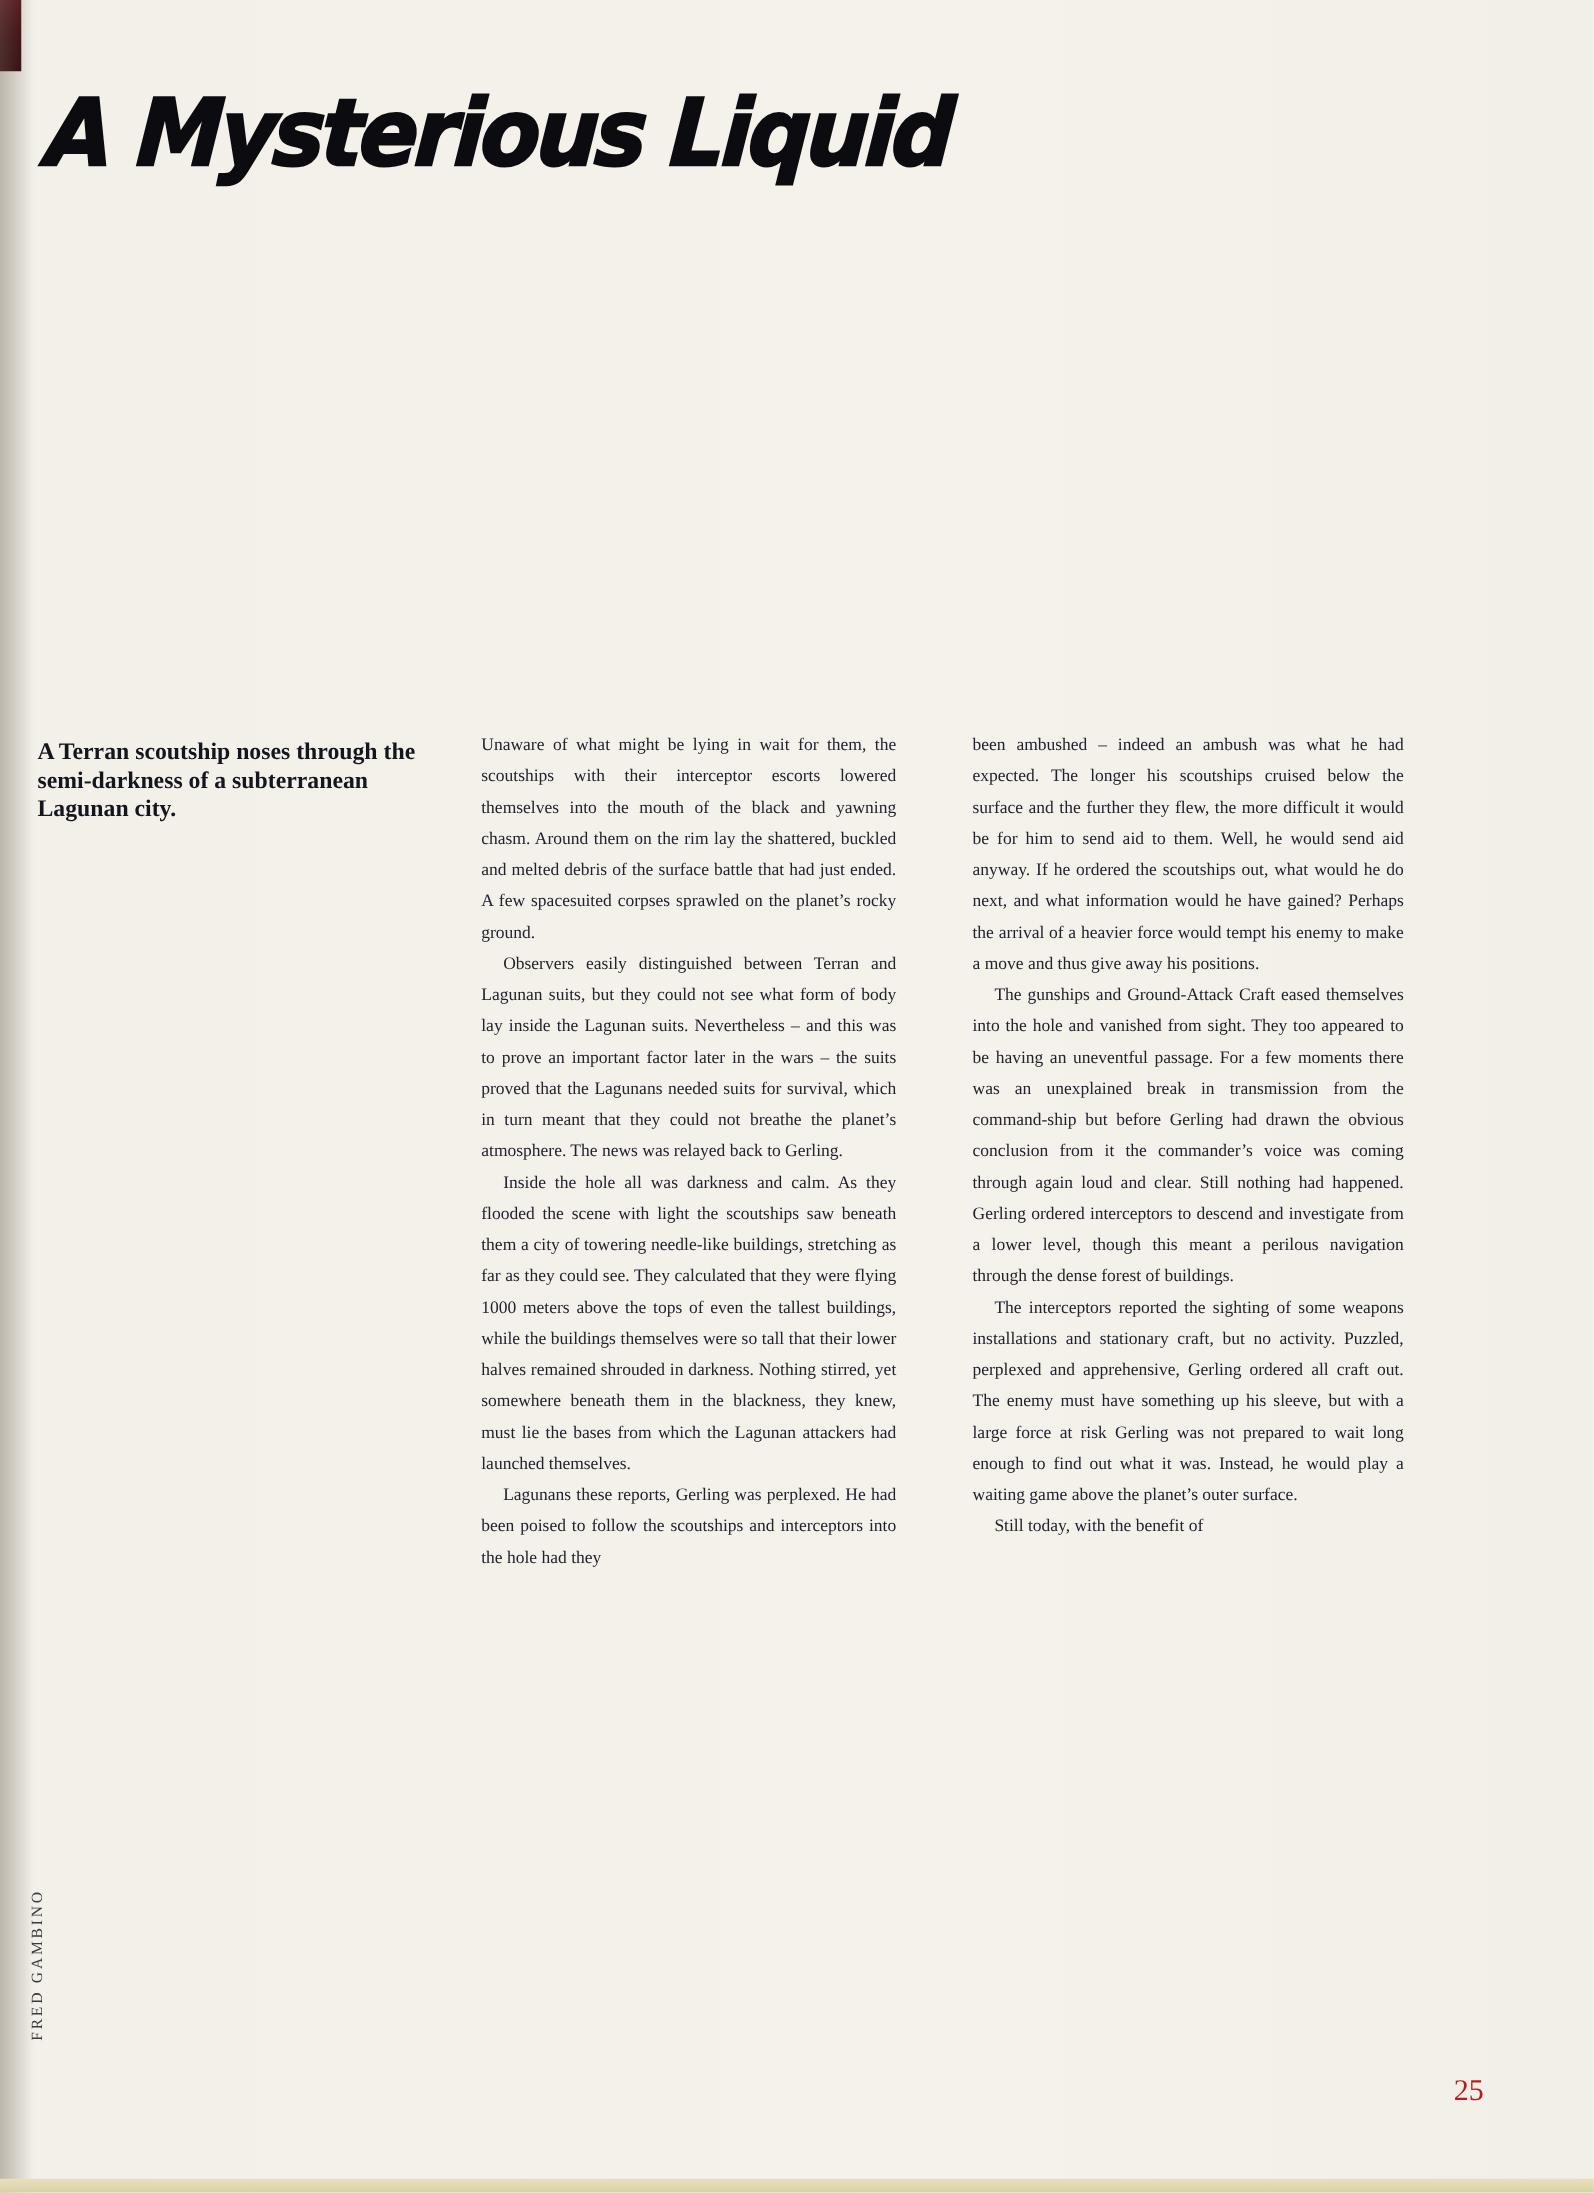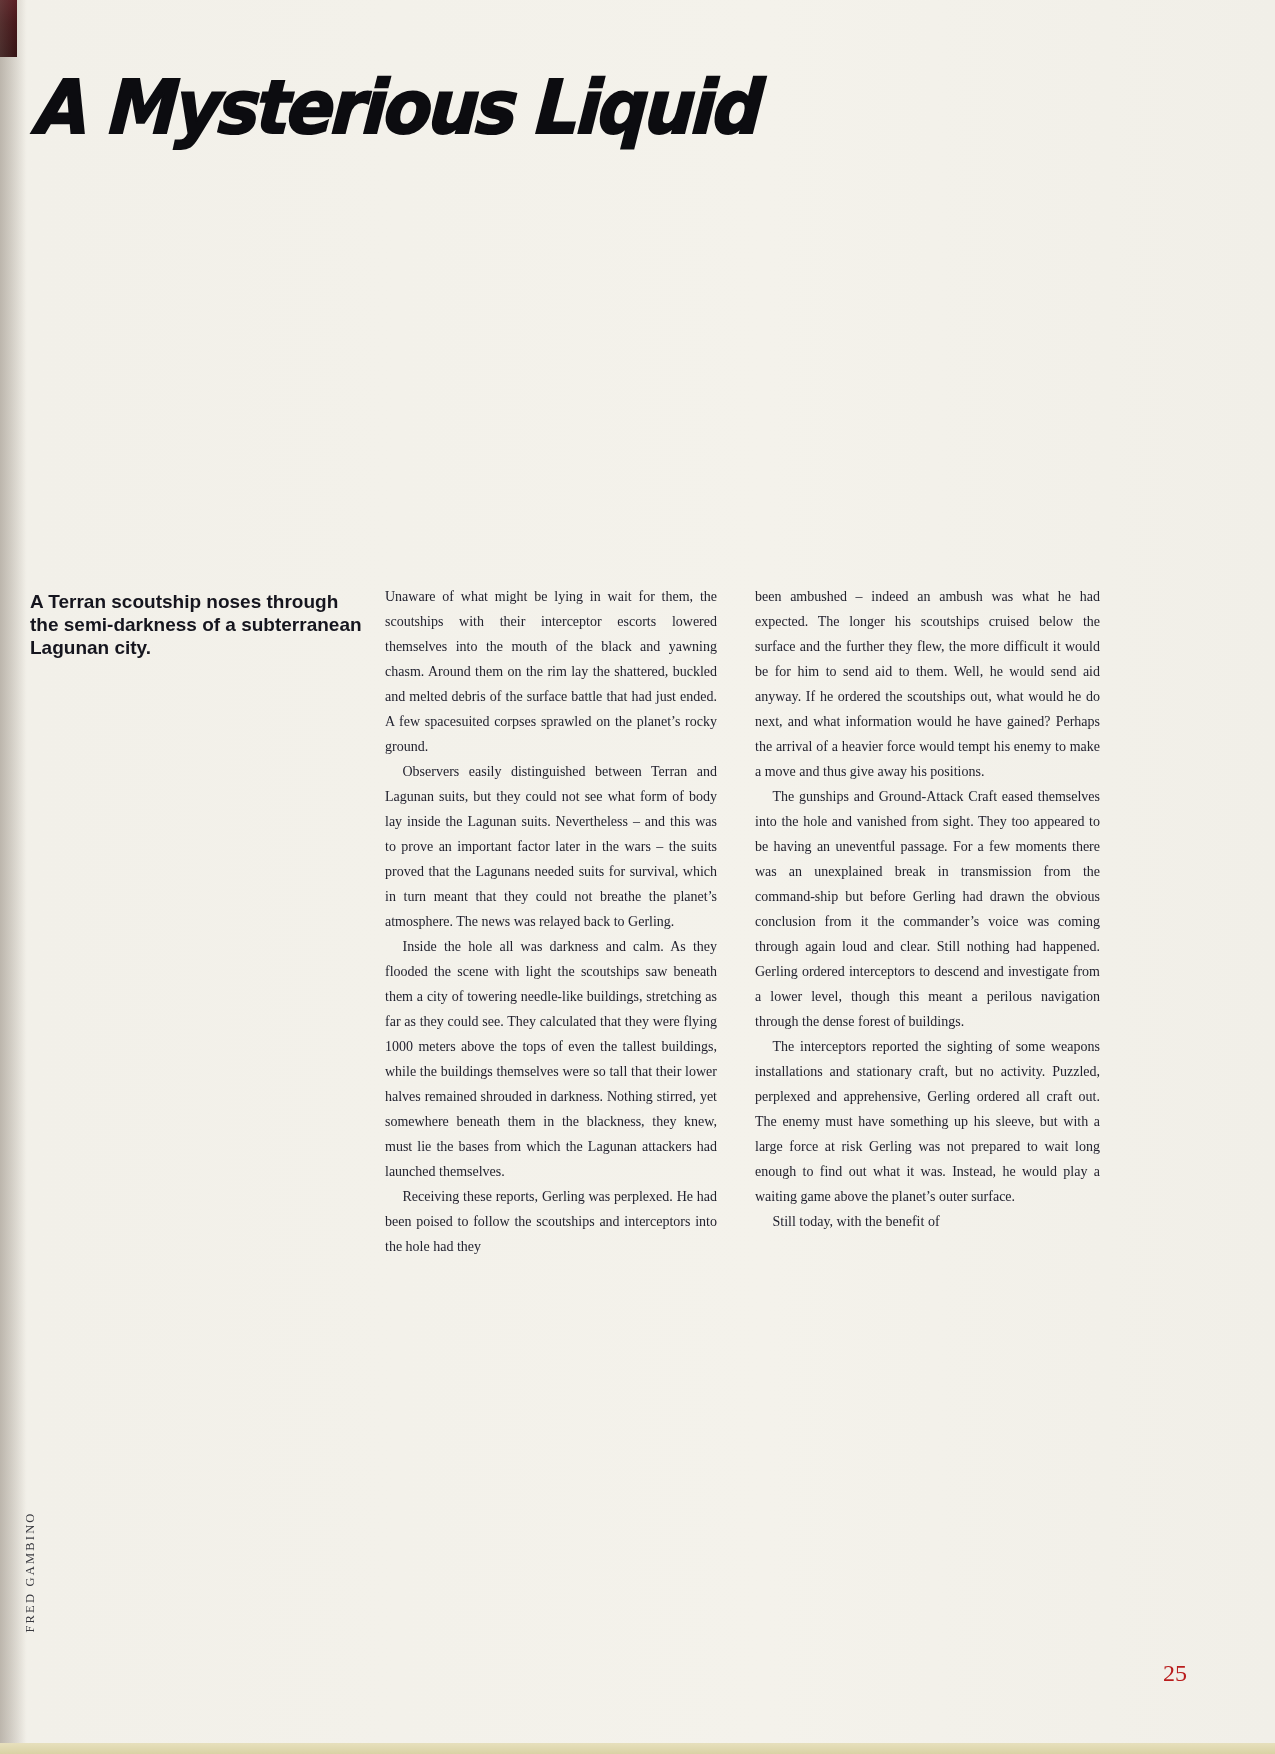--- a/index.html
+++ b/index.html
@@ -40,34 +40,34 @@
     font-size:74px;line-height:1;
     letter-spacing:-3px;
     color:var(--title-ink);
     -webkit-text-stroke:2px var(--title-ink);
     transform:scaleX(.94) skewX(-4deg);
     transform-origin:left top;
     white-space:nowrap;
   }
   .photo-caption{
     position:absolute;left:30px;top:590px;width:334px;
-    font-family:Liberation Sans, sans-serif;
+    font-family:Liberation Serif, serif;
     font-weight:bold;
     font-size:19px;line-height:23px;
     color:var(--caption-ink);
   }
   .text-column{
     position:absolute;top:584px;
     font-size:14px;line-height:25px;
     color:var(--ink);
     text-align:justify;
     hyphens:none;
   }
   .text-column.col-1{left:385px;width:332px;}
-  .text-column.col-2{left:755px;width:345px;}
+  .text-column.col-2{left:778px;width:345px;}
   .text-column p{text-indent:1.25em;}
   .text-column p:first-child{text-indent:0;}
   .page-number{
     position:absolute;left:1163px;top:1660px;
     font-size:24px;color:#b91c1c;
   }
   .photo-credit{
     position:absolute;left:30px;top:1572px;
     transform:translate(-50%,-50%) rotate(-90deg);
     font-size:12.5px;letter-spacing:2.2px;
@@ -82,21 +82,21 @@
 <div class="bottom-edge"></div>
 
 <h1 class="article-title">A Mysterious Liquid</h1>
 
 <div class="photo-caption">A Terran scoutship noses through the semi-darkness of a subterranean Lagunan city.</div>
 
 <div class="text-column col-1">
     <p>Unaware of what might be lying in wait for them, the scoutships with their interceptor escorts lowered themselves into the mouth of the black and yawning chasm. Around them on the rim lay the shattered, buckled and melted debris of the surface battle that had just ended. A few spacesuited corpses sprawled on the planet’s rocky ground.</p>
     <p>Observers easily distinguished between Terran and Lagunan suits, but they could not see what form of body lay inside the Lagunan suits. Nevertheless – and this was to prove an important factor later in the wars – the suits proved that the Lagunans needed suits for survival, which in turn meant that they could not breathe the planet’s atmosphere. The news was relayed back to Gerling.</p>
     <p>Inside the hole all was darkness and calm. As they flooded the scene with light the scoutships saw beneath them a city of towering needle-like buildings, stretching as far as they could see. They calculated that they were flying 1000 meters above the tops of even the tallest buildings, while the buildings themselves were so tall that their lower halves remained shrouded in darkness. Nothing stirred, yet somewhere beneath them in the blackness, they knew, must lie the bases from which the Lagunan attackers had launched themselves.</p>
-    <p>Receiving these reports, Gerling was perplexed. He had been poised to follow the scoutships and interceptors into the hole had they</p>
+    <p>Lagunans these reports, Gerling was perplexed. He had been poised to follow the scoutships and interceptors into the hole had they</p>
   </div>
 <div class="text-column col-2">
     <p>been ambushed – indeed an ambush was what he had expected. The longer his scoutships cruised below the surface and the further they flew, the more difficult it would be for him to send aid to them. Well, he would send aid anyway. If he ordered the scoutships out, what would he do next, and what information would he have gained? Perhaps the arrival of a heavier force would tempt his enemy to make a move and thus give away his positions.</p>
     <p>The gunships and Ground-Attack Craft eased themselves into the hole and vanished from sight. They too appeared to be having an uneventful passage. For a few moments there was an unexplained break in transmission from the command-ship but before Gerling had drawn the obvious conclusion from it the commander’s voice was coming through again loud and clear. Still nothing had happened. Gerling ordered interceptors to descend and investigate from a lower level, though this meant a perilous navigation through the dense forest of buildings.</p>
     <p>The interceptors reported the sighting of some weapons installations and stationary craft, but no activity. Puzzled, perplexed and apprehensive, Gerling ordered all craft out. The enemy must have something up his sleeve, but with a large force at risk Gerling was not prepared to wait long enough to find out what it was. Instead, he would play a waiting game above the planet’s outer surface.</p>
     <p>Still today, with the benefit of</p>
   </div>
 
 <div class="photo-credit">FRED GAMBINO</div>
 <div class="page-number">25</div>

